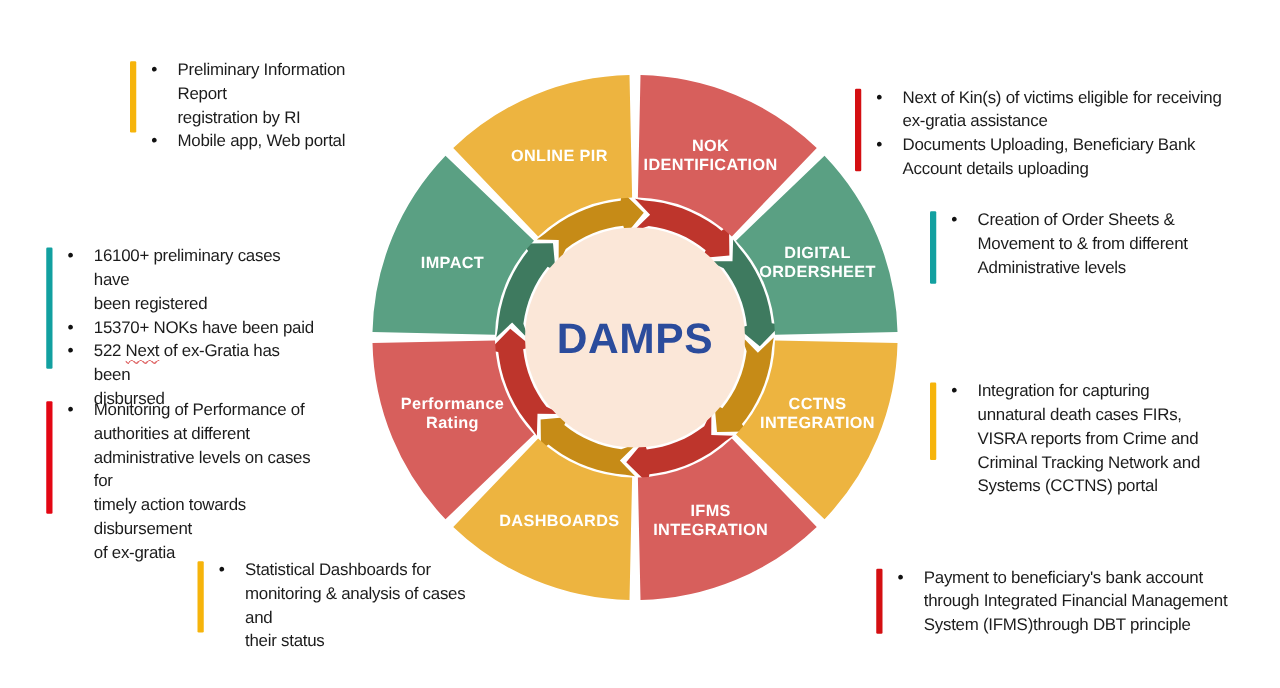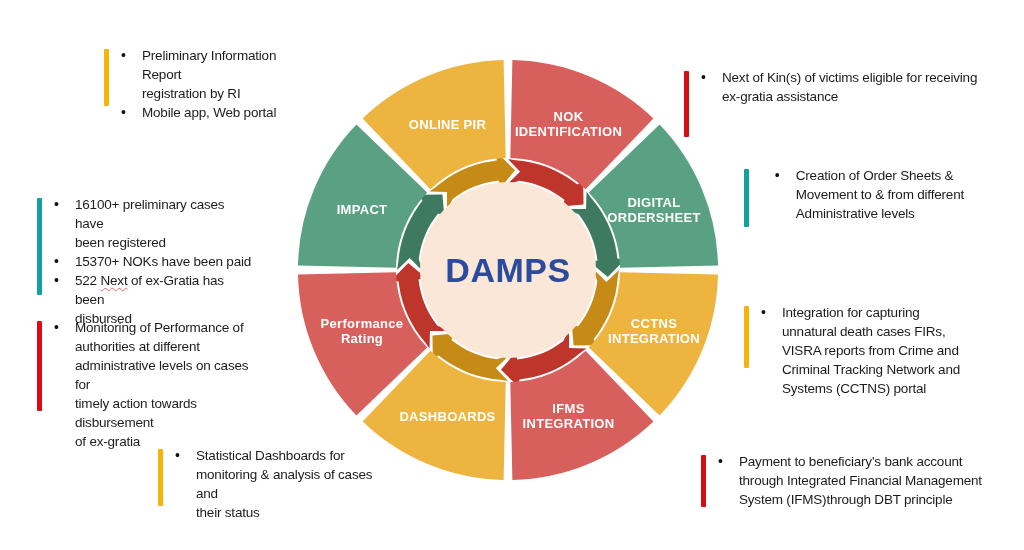--- a/index.html
+++ b/index.html
@@ -20,21 +20,21 @@
     content:"\2022";position:absolute;left:3px;top:0;
     font-size:14px;color:#111;
   }
   .misspell{text-decoration:underline wavy #e06a6a 1px;text-underline-offset:2px;}
   
   .c-online-pir      {left:104px;top:46px;width:210px;}  .c-online-pir .bar{height:57px;}
   .c-impact          {left:37px; top:183px;width:215px;margin-top:12px;} .c-impact .bar{height:97px;}
   .c-performance     {left:37px; top:318px;width:230px;} .c-performance .bar{height:90px;}
   .c-dashboards      {left:112px;top:446px;width:230px;padding-left:46px;} .c-dashboards .bar{height:57px;}
   .c-nok             {left:684px;top:36px;width:330px;margin-top:32px;}  .c-nok .bar{height:66px;}
-  .c-ordersheet      {left:744px;top:166px;width:220px;justify-content:space-between;} .c-ordersheet .bar{height:58px;}
+  .c-ordersheet      {left:744px;top:166px;width:220px;} .c-ordersheet .bar{height:58px;}
   .c-cctns           {left:744px;top:303px;width:235px;} .c-cctns .bar{height:62px;}
   .c-ifms            {left:689px;top:452px;width:310px;padding-left:12px;} .c-ifms .bar{height:52px;}
   
   #wheel-box{position:absolute;left:288px;top:50px;width:440px;height:440px;}
   .seg-label{font-family:"Liberation Sans",sans-serif;font-weight:bold;font-size:13px;fill:#ffffff;letter-spacing:.3px;}
   .hub-label{font-family:"Liberation Sans",sans-serif;font-weight:bold;font-size:34px;letter-spacing:.5px;}
 </style>
 </head>
 <body>
 
@@ -107,20 +107,22 @@
 monitoring &amp; analysis of cases and
 their status</span></li>
   </ul>
 </div>
 
 <div class="callout c-nok">
   <div class="bar" style="background-color: rgb(212, 15, 18);"></div>
   <ul class="items">
     <li><span>Next of Kin(s) of victims eligible for receiving
 ex-gratia assistance</span></li>
+    <li><span>Documents Uploading, Beneficiary Bank
+Account details uploading</span></li>
   </ul>
 </div>
 
 <div class="callout c-ordersheet">
   <div class="bar" style="background-color: rgb(18, 160, 160);"></div>
   <ul class="items">
     <li><span>Creation of Order Sheets &amp;
 Movement to &amp; from different
 Administrative levels</span></li>
   </ul>

